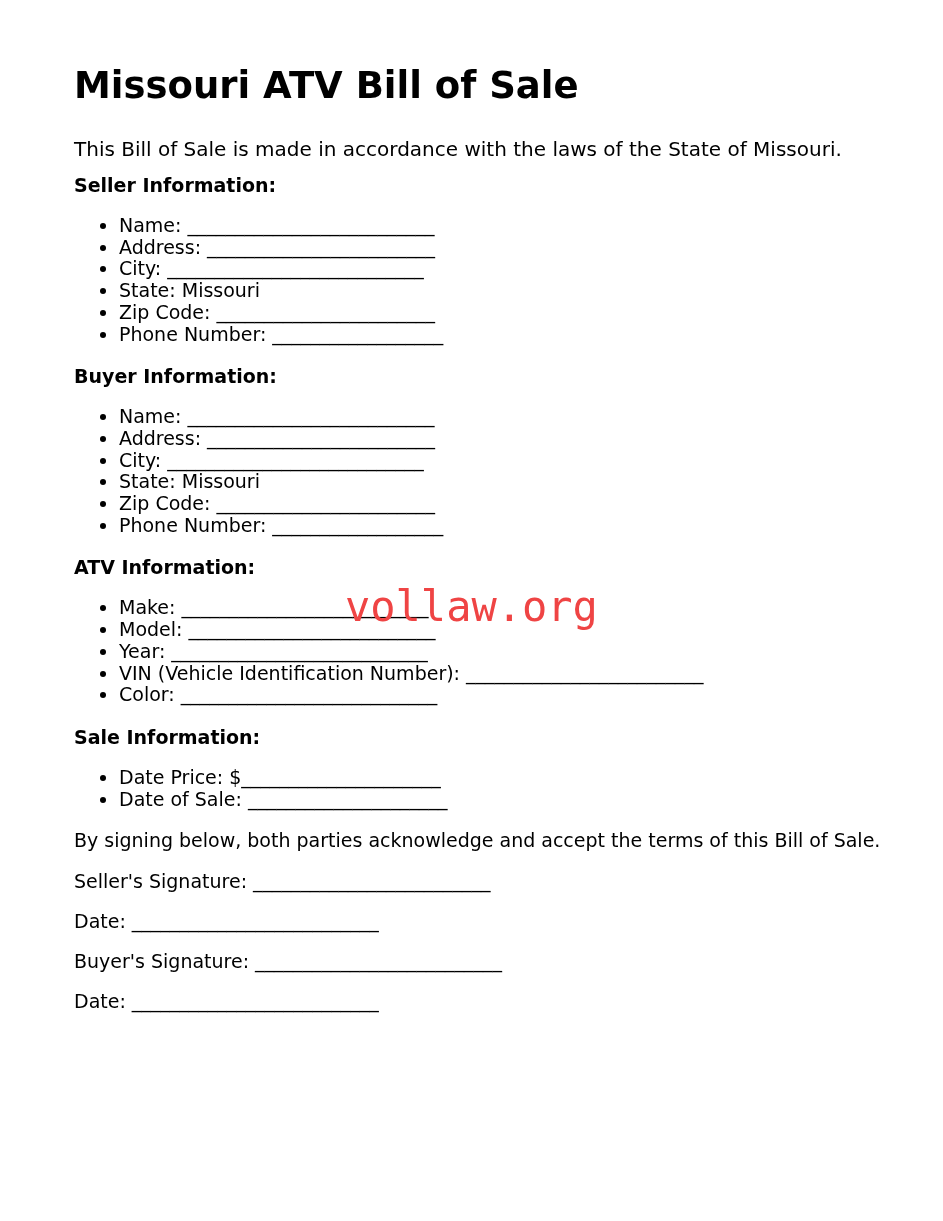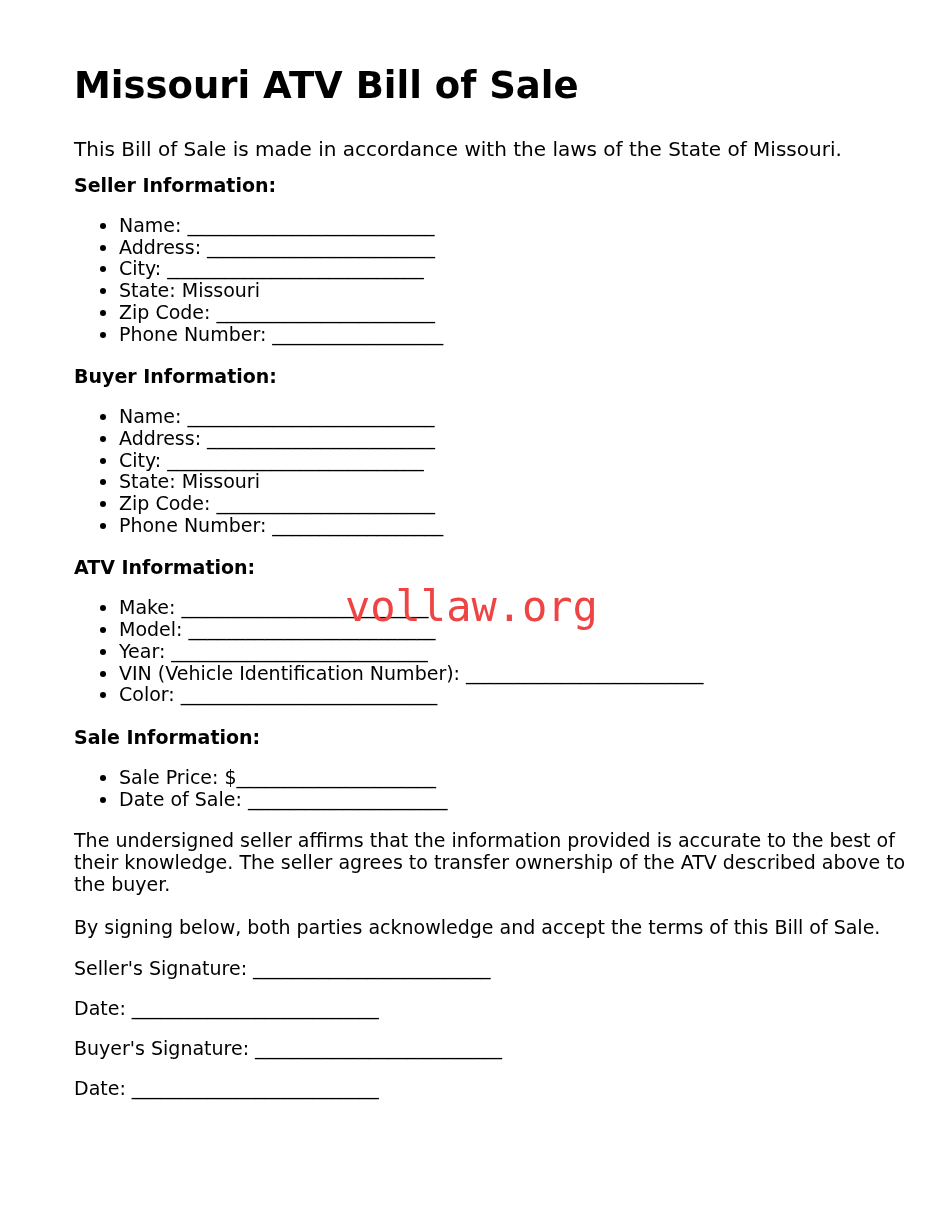--- a/index.html
+++ b/index.html
@@ -108,25 +108,24 @@
   <ul class="info-list">
     <li>Make: __________________________</li>
     <li>Model: __________________________</li>
     <li>Year: ___________________________</li>
     <li>VIN (Vehicle Identification Number): _________________________</li>
     <li>Color: ___________________________</li>
   </ul>
 
   <h3 class="section-heading">Sale Information:</h3>
   <ul class="info-list">
-    <li>Sale Price: $_____________________</li>
+    <li>Date Price: $_____________________</li>
     <li>Date of Sale: _____________________</li>
   </ul>
 
-  <p class="body-p">The undersigned seller affirms that the information provided is accurate to the best of their knowledge. The seller agrees to transfer ownership of the ATV described above to the buyer.</p>
   <p class="body-p last">By signing below, both parties acknowledge and accept the terms of this Bill of Sale.</p>
 
   <p class="sig-line">Seller's Signature: _________________________</p>
   <p class="sig-line">Date: __________________________</p>
   <p class="sig-line">Buyer's Signature: __________________________</p>
   <p class="sig-line">Date: __________________________</p>
 
 </div>
 
 <div class="watermark">vollaw.org</div>

